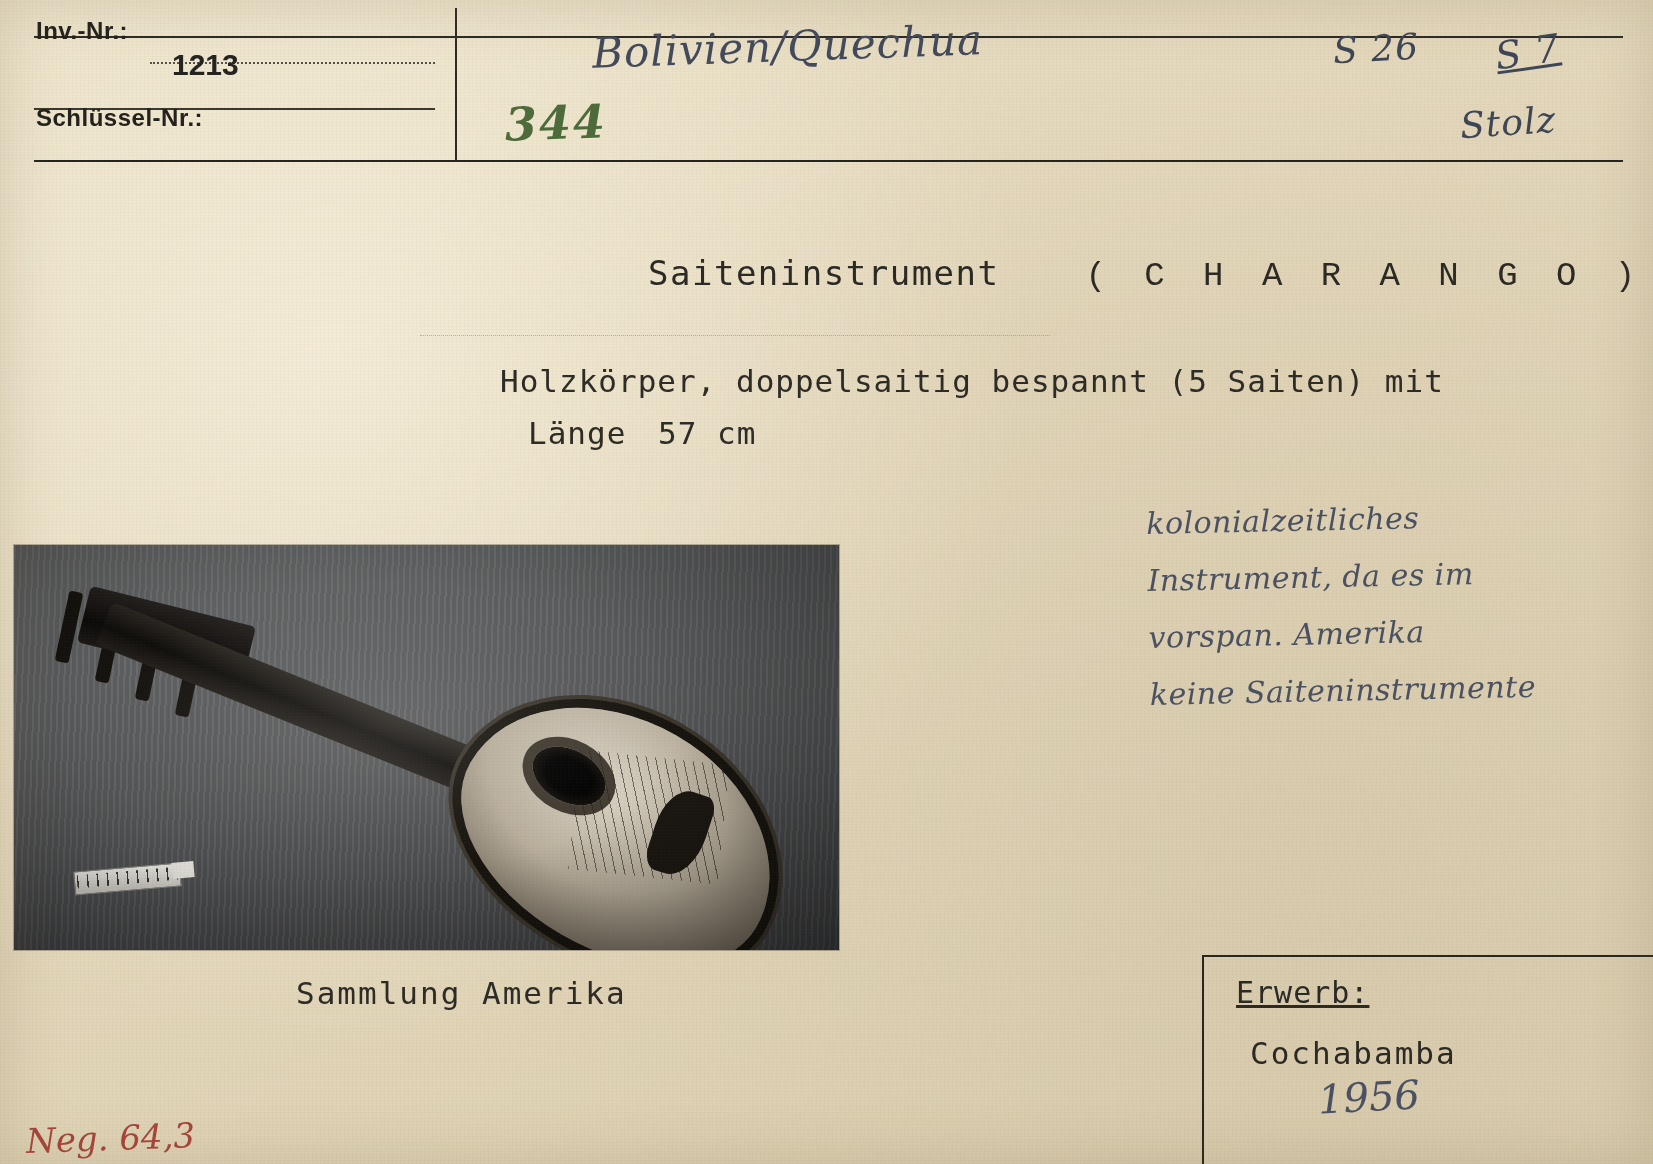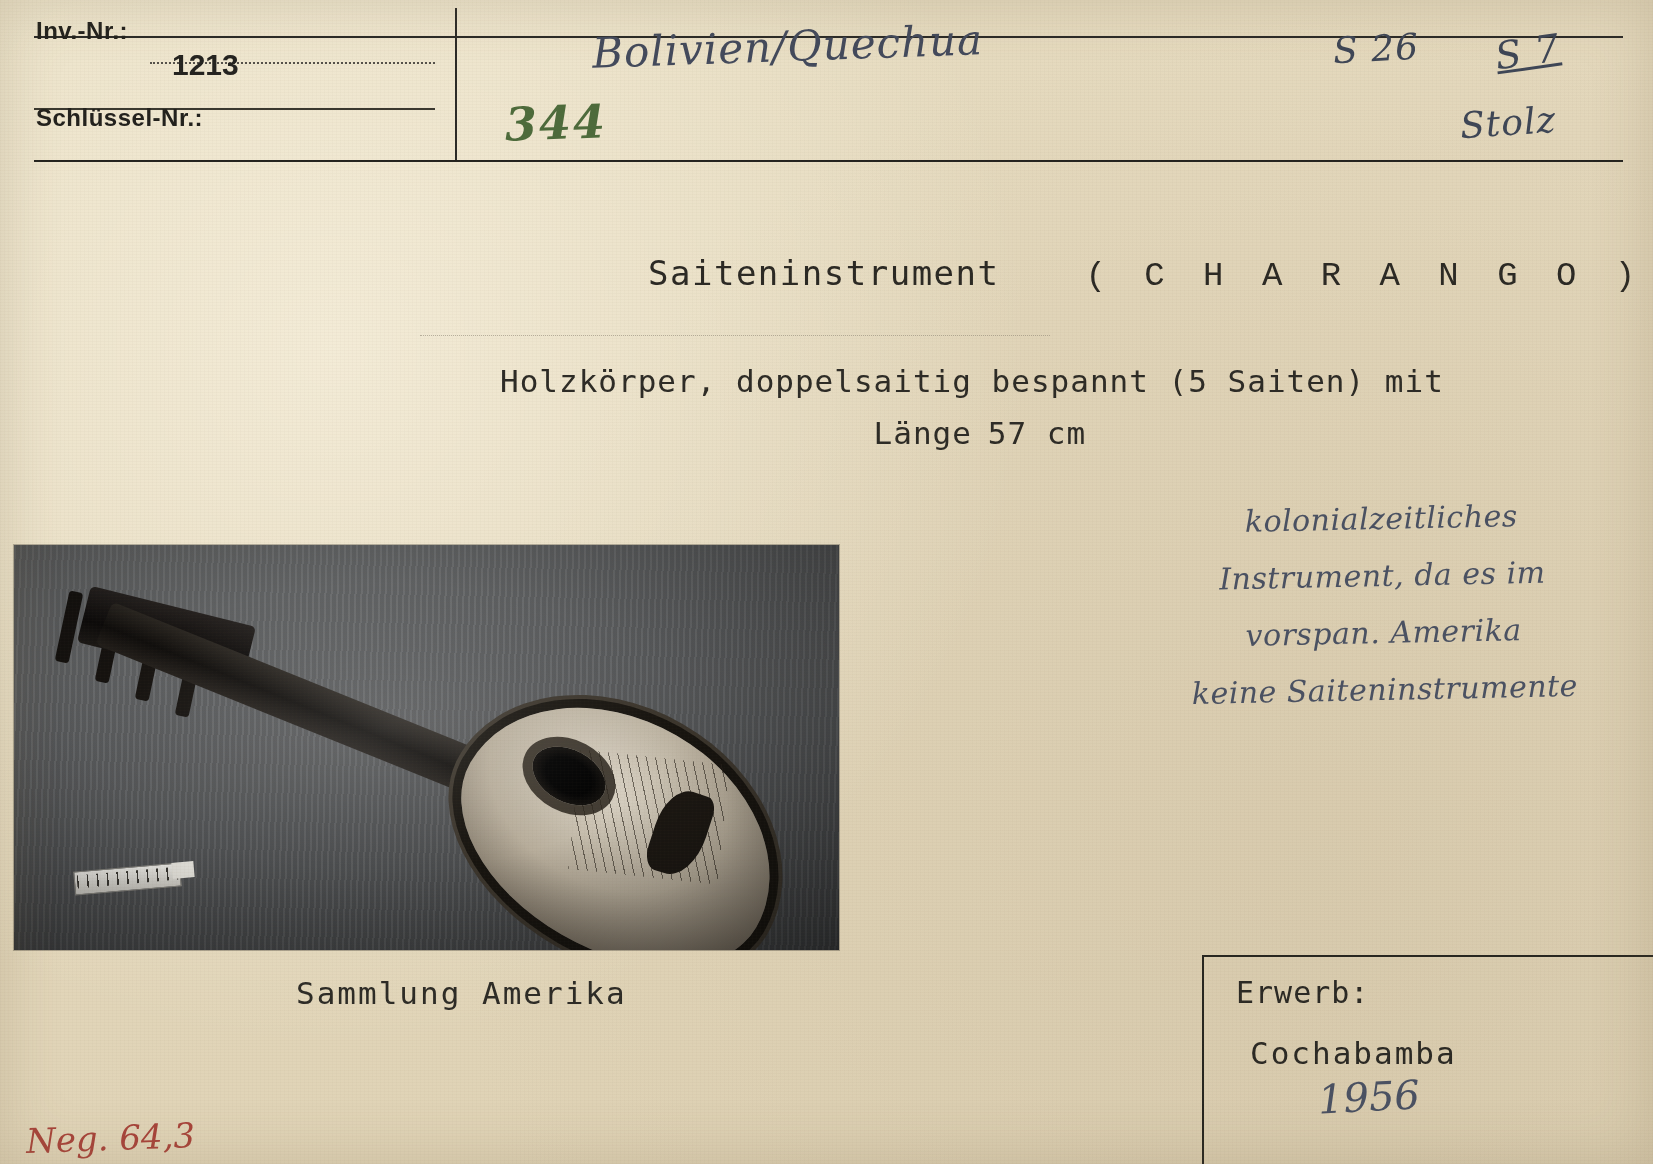--- a/index.html
+++ b/index.html
@@ -12,21 +12,20 @@
     width: 1653px;
     height: 1164px;
     background: #e7dcc0;
     background-image:
       radial-gradient(circle at 20% 30%, rgba(255,250,235,0.55) 0%, rgba(255,250,235,0) 45%),
       radial-gradient(circle at 80% 75%, rgba(206,192,163,0.45) 0%, rgba(206,192,163,0) 55%),
       linear-gradient(160deg, #e9dfc4 0%, #e3d7bb 40%, #ddd0b2 100%);
     overflow: hidden;
     font-family: "DejaVu Sans Mono", monospace;
     color: #2c2a26;
-    text-align: center;
   }
   .grain {
     position: absolute;
     inset: 0;
     pointer-events: none;
     background-image:
       repeating-linear-gradient(0deg, rgba(120,105,80,0.035) 0px, rgba(120,105,80,0.035) 1px, rgba(0,0,0,0) 1px, rgba(0,0,0,0) 3px),
       repeating-linear-gradient(90deg, rgba(120,105,80,0.03) 0px, rgba(120,105,80,0.03) 1px, rgba(0,0,0,0) 1px, rgba(0,0,0,0) 4px);
     opacity: 0.8;
   }
@@ -164,21 +163,21 @@
     opacity: 0.55;
   }
   .body {
     position: absolute; left: 500px; top: 355px;
     font-size: 31px;
     line-height: 52px;
     letter-spacing: 1px;
     color: #2d2b26;
     white-space: nowrap;
   }
-  .meas-label { display: inline-block; width: 130px; }
+  .meas-label { display: inline-block; width: 130px; margin-left: 28px; }
 
   
   .photo {
     position: absolute;
     left: 14px; top: 545px;
     width: 825px; height: 405px;
     background: linear-gradient(170deg, #6d6f70 0%, #5c5e60 35%, #4e5052 70%, #3f4143 100%);
     overflow: hidden;
     box-shadow: 0 0 0 1px rgba(0,0,0,0.25);
   }
@@ -282,20 +281,21 @@
     border-left: 2.5px solid #26251f;
   }
   .acq-horz {
     position: absolute; left: 1202px; right: 0; top: 955px;
     border-top: 2.5px solid #26251f;
   }
   .acq-label {
     position: absolute; left: 1236px; top: 975px;
     font-size: 30px; letter-spacing: 1px;
     color: #2b2924;
+    text-decoration: underline;
   }
   .acq-value {
     position: absolute; left: 1250px; top: 1035px;
     font-size: 31px; letter-spacing: 2px;
     color: #2b2924;
   }
 
   .edge-shadow {
     position: absolute; inset: 0;
     pointer-events: none;

